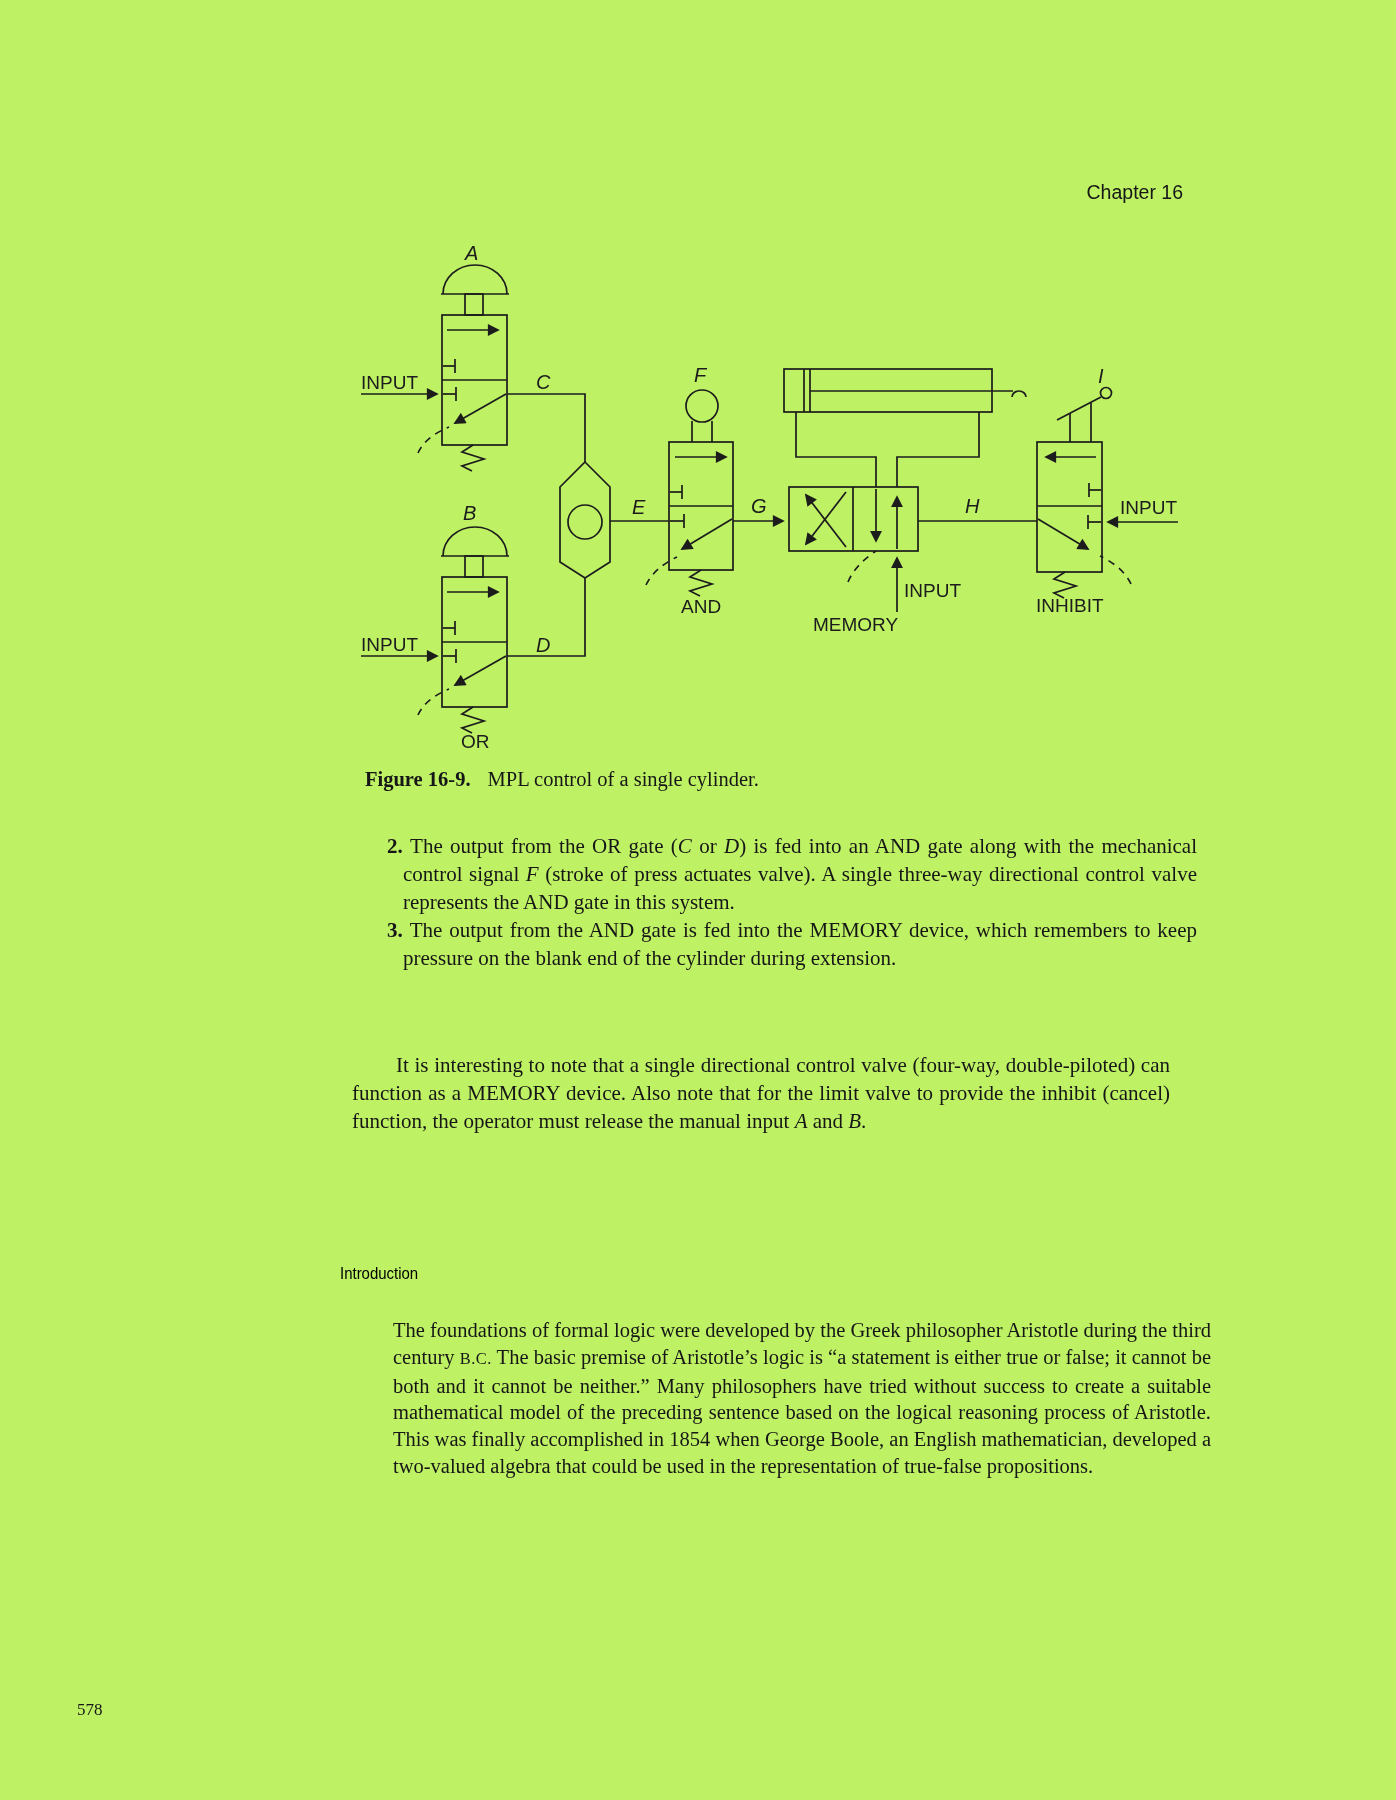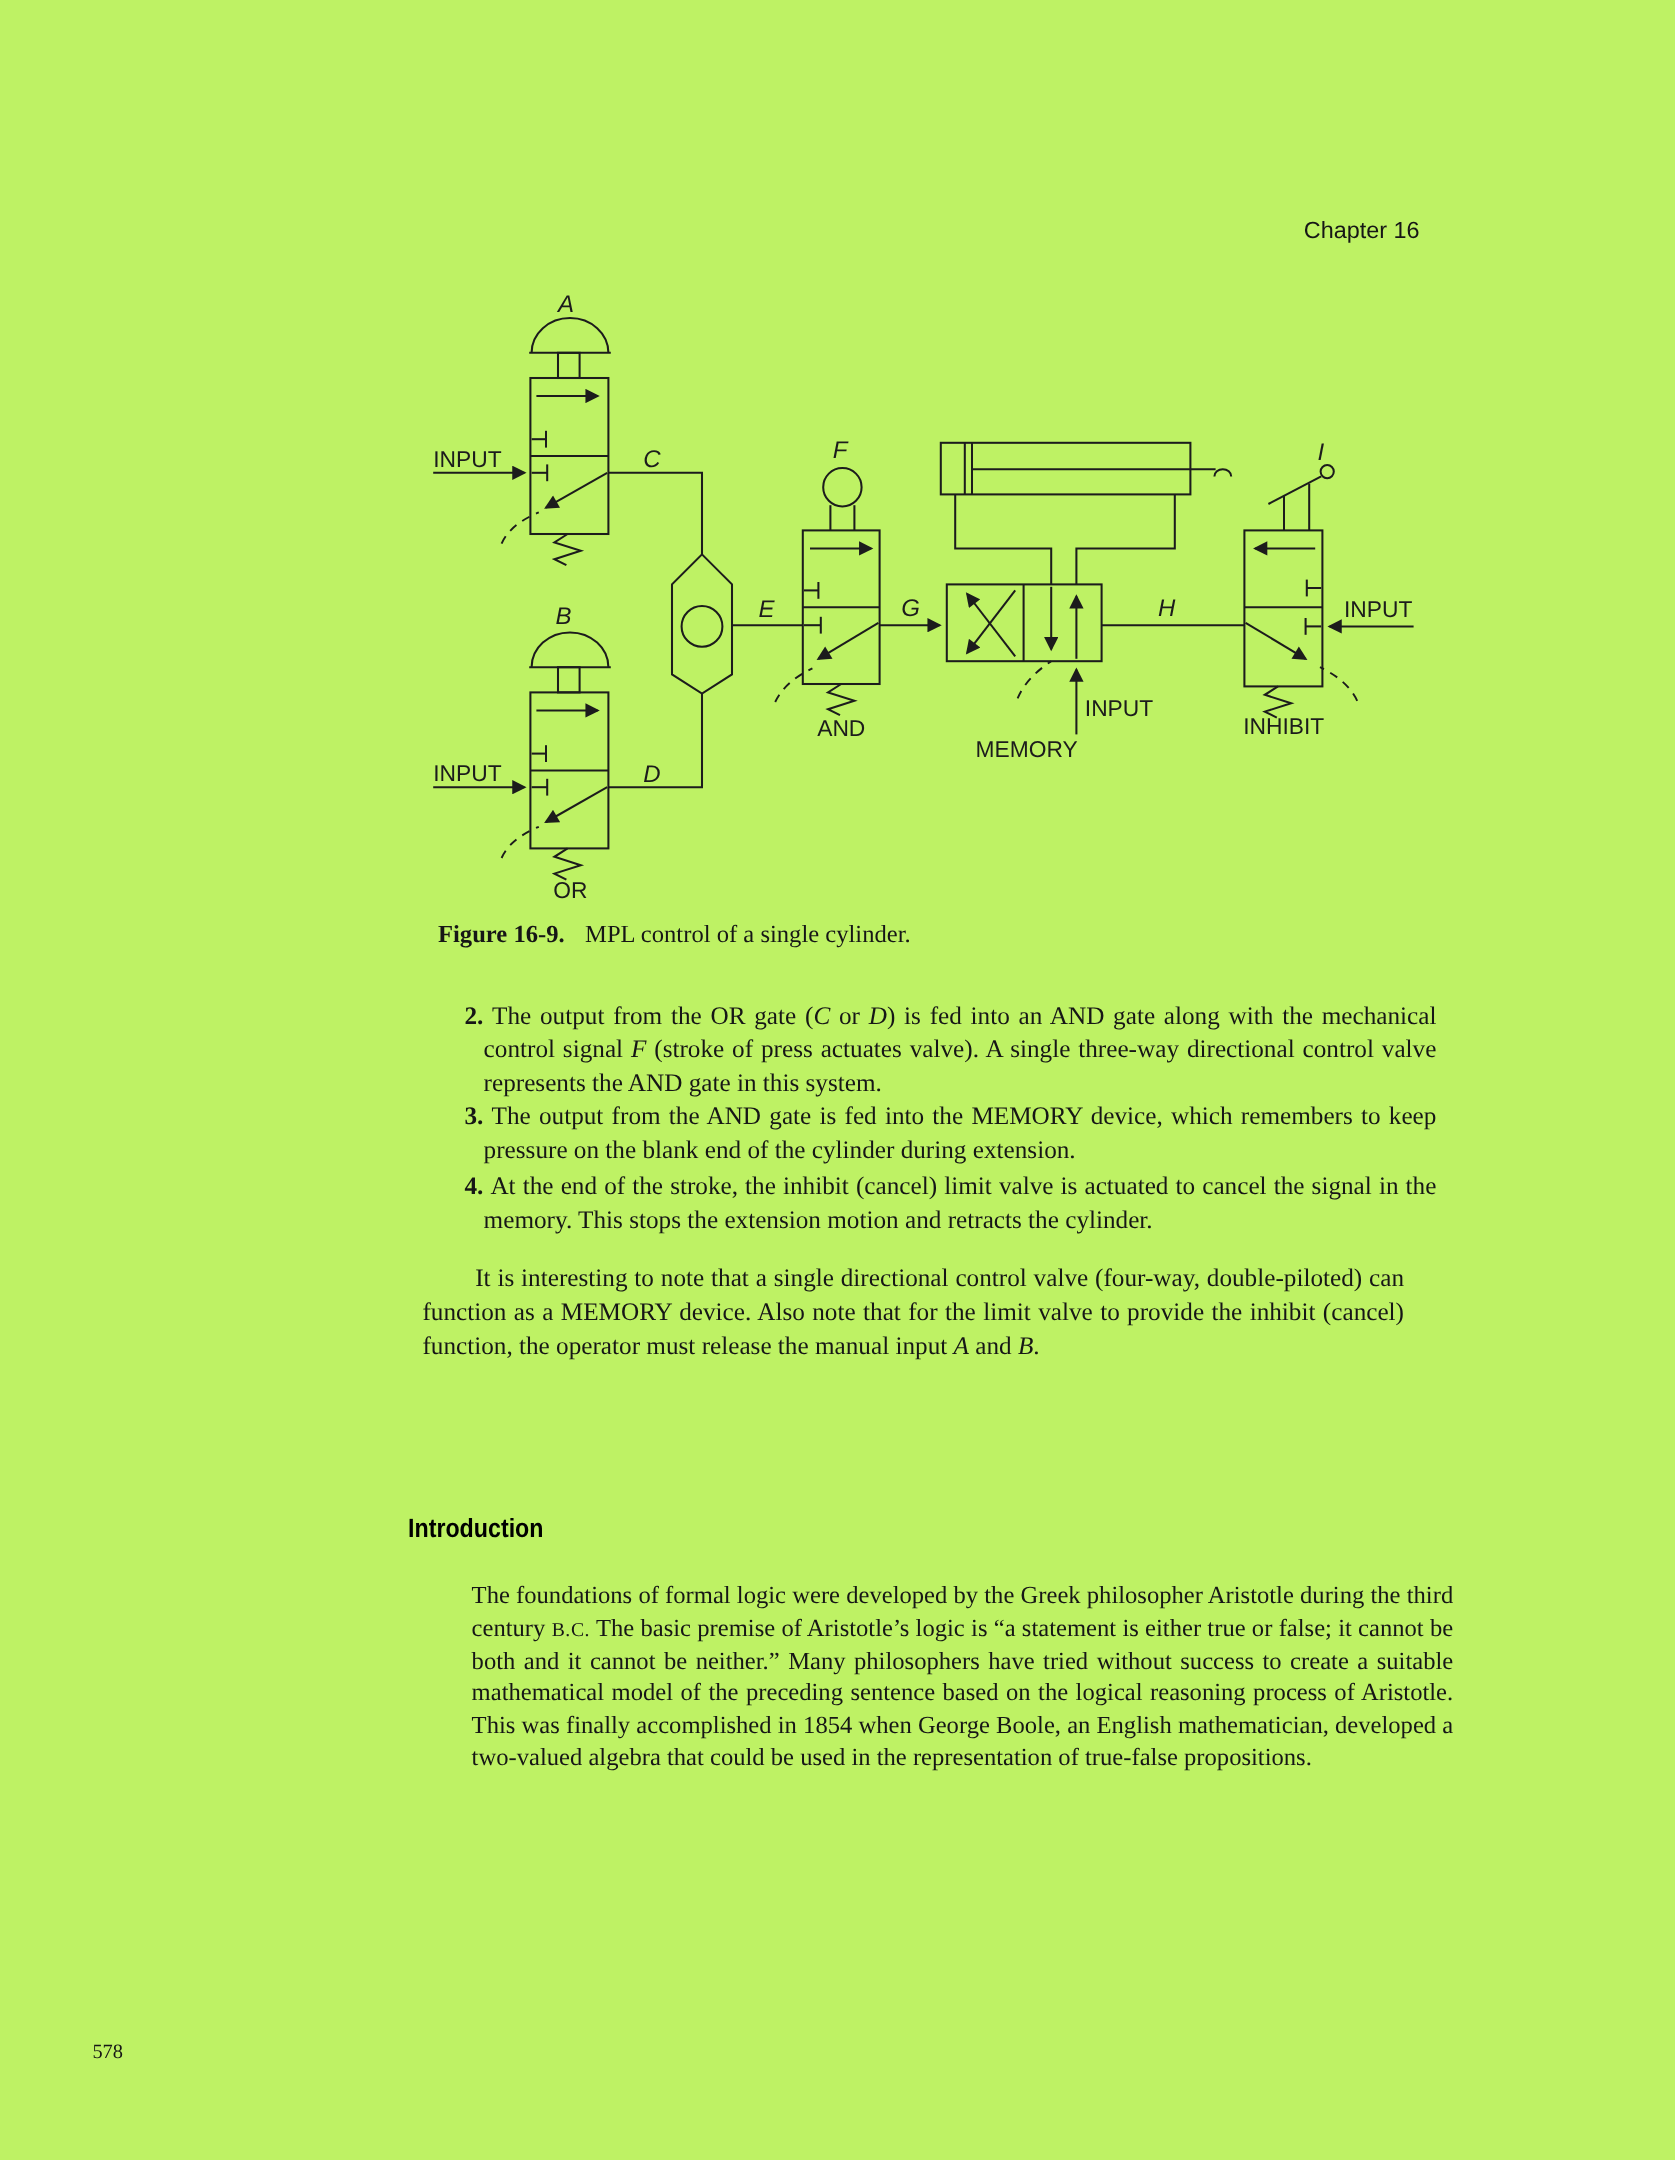--- a/index.html
+++ b/index.html
@@ -15,22 +15,22 @@
         padding-left:16px;text-indent:-16px;}
   .item .num{font-weight:bold;}
   .item .num::after{content:" ";}
   .para{left:352px;width:818px;font-size:21px;line-height:28px;text-align:justify;}
   .p1{top:1051px;text-indent:44px;}
   .p2{top:1317px;font-size:20.5px;line-height:26.8px;margin-left:41px;}
   .sc{font-size:0.8em;letter-spacing:0.5px;}
   .h1{left:262px;top:1204px;font-family:"Liberation Sans",sans-serif;font-weight:900;
       font-size:27px;line-height:27px;color:#000;white-space:nowrap;}
   .h1 span,.h2 span{display:inline-block;transform:scaleX(0.82);transform-origin:0 50%;}
-  .h2{left:340px;top:1262px;font-family:"Liberation Sans",sans-serif;font-weight:700;
-      font-size:22px;line-height:24px;color:#000;white-space:nowrap;}
+  .h2{left:340px;top:1262px;font-family:"Liberation Sans",sans-serif;font-weight:400;
+      font-size:17px;line-height:24px;color:#000;white-space:nowrap;}
   .h2 span{transform:scaleX(0.88);}
   svg.fig{position:absolute;left:330px;top:230px;}
   svg.fig *{stroke:#1c1c1c;stroke-width:1.7;fill:none;stroke-linecap:butt;}
   svg.fig text{stroke:none;fill:#1c1c1c;font-family:"Liberation Sans",sans-serif;font-size:19px;}
   svg.fig text.it{font-style:italic;font-size:20px;}
   svg.fig .dash{stroke-dasharray:7 6;stroke-width:1.6;}
   svg.fig marker path{stroke:none;fill:#1c1c1c;}
 </style>
 </head>
 <body>
@@ -166,23 +166,20 @@
   <div class="abs caption">
     <b>Figure 16-9.</b><span>MPL control of a single cylinder.</span>
   </div>
 
   <div class="abs item" style="top:832px">
     <b class="num">2.</b><span>The output from the OR gate (</span><i>C</i><span> or </span><i>D</i><span>) is fed into an AND gate along with the mechanical control signal </span><i>F</i><span> (stroke of press actuates valve). A single three-way directional control valve represents the AND gate in this system.</span>
   </div>
   <div class="abs item" style="top:916px">
     <b class="num">3.</b><span>The output from the AND gate is fed into the MEMORY device, which remembers to keep pressure on the blank end of the cylinder during extension.</span>
   </div>
-  <div class="abs item" style="top:974px">
-    <b class="num">4.</b><span>At the end of the stroke, the inhibit (cancel) limit valve is actuated to cancel the signal in the memory. This stops the extension motion and retracts the cylinder.</span>
-  </div>
 
   <div class="abs para p1">
     <span>It is interesting to note that a single directional control valve (four-way, double-piloted) can function as a MEMORY device. Also note that for the limit valve to provide the inhibit (cancel) function, the operator must release the manual input </span><i>A</i><span> and </span><i>B</i><span>.</span>
   </div>
 
   <div class="abs h2">
     <span>Introduction</span>
   </div>
 
   <div class="abs para p2">

